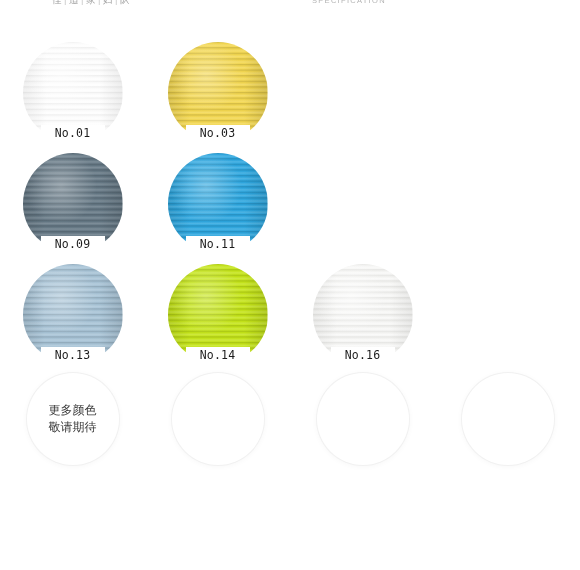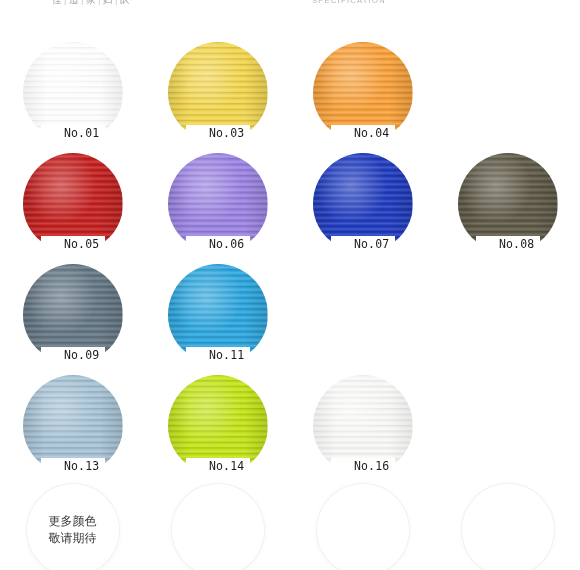--- a/index.html
+++ b/index.html
@@ -131,21 +131,21 @@
 
   
   .label-plate {
     position: absolute;
     left: 50%;
     transform: translateX(-50%);
     bottom: -2px;
     min-width: 54px;
     padding: 1px 5px 2px 5px;
     background: #ffffff;
-    text-align: right;
+    text-align: center;
     font-family: "DejaVu Sans Mono", "Liberation Mono", monospace;
     font-size: 11.5px;
     letter-spacing: 0.2px;
     color: #1c1c1c;
     line-height: 14px;
     white-space: nowrap;
     z-index: 5;
   }
 
   
@@ -197,52 +197,20 @@
           <div class="lantern-body" style="background: rgb(253, 253, 253);"></div>
           <div class="label-plate">No.01</div>
         </div>
       </div>
       <div class="cell">
         <div class="lantern">
           <div class="lantern-body" style="background: rgb(243, 215, 79);"></div>
           <div class="label-plate">No.03</div>
         </div>
       </div>
-      <div class="cell">
-        <div class="lantern">
-          <div class="lantern-body" style="background: rgb(249, 161, 58);"></div>
-          <div class="label-plate">No.04</div>
-        </div>
-      </div>
-    </div>
-    <div class="row">
-      <div class="cell">
-        <div class="lantern">
-          <div class="lantern-body" style="background: rgb(196, 32, 31);"></div>
-          <div class="label-plate">No.05</div>
-        </div>
-      </div>
-      <div class="cell">
-        <div class="lantern">
-          <div class="lantern-body" style="background: rgb(155, 131, 227);"></div>
-          <div class="label-plate">No.06</div>
-        </div>
-      </div>
-      <div class="cell">
-        <div class="lantern">
-          <div class="lantern-body" style="background: rgb(31, 59, 191);"></div>
-          <div class="label-plate">No.07</div>
-        </div>
-      </div>
-      <div class="cell">
-        <div class="lantern">
-          <div class="lantern-body" style="background: rgb(94, 89, 70);"></div>
-          <div class="label-plate">No.08</div>
-        </div>
-      </div>
     </div>
     <div class="row">
       <div class="cell">
         <div class="lantern">
           <div class="lantern-body" style="background: rgb(100, 119, 132);"></div>
           <div class="label-plate">No.09</div>
         </div>
       </div>
       <div class="cell">
         <div class="lantern">

